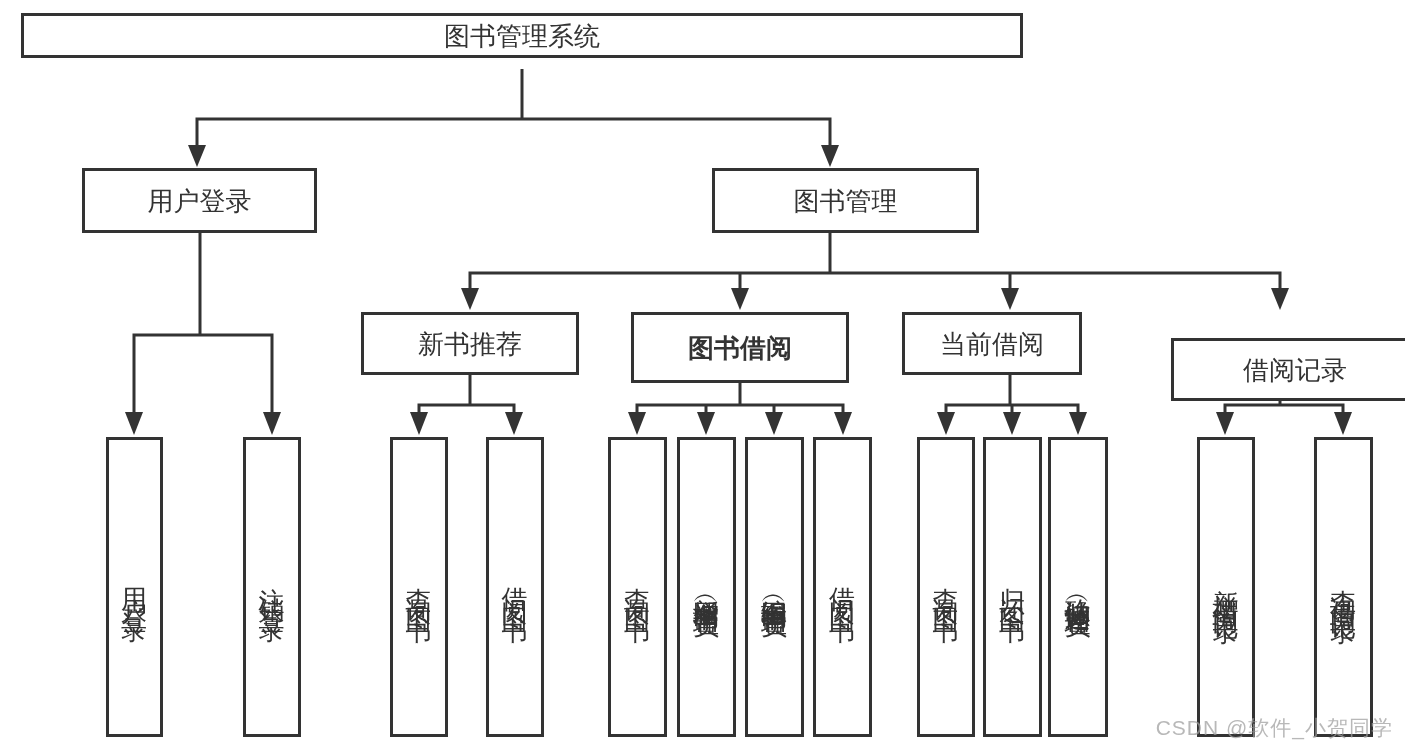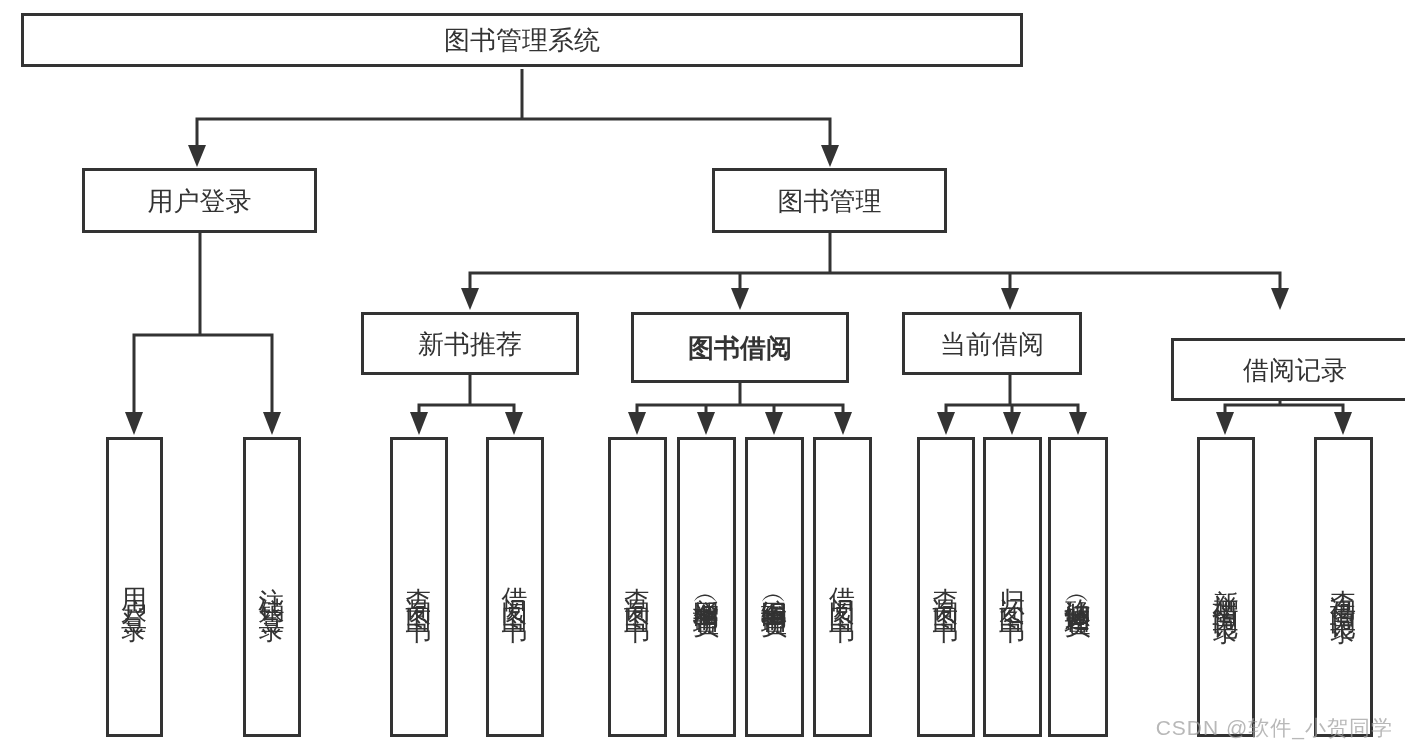--- a/index.html
+++ b/index.html
@@ -105,28 +105,28 @@
       <polygon points="765,412 783,412 774,435"></polygon>
       <polygon points="834,412 852,412 843,435"></polygon>
       <polygon points="937,412 955,412 946,435"></polygon>
       <polygon points="1003,412 1021,412 1012,435"></polygon>
       <polygon points="1069,412 1087,412 1078,435"></polygon>
       <polygon points="1216,412 1234,412 1225,435"></polygon>
       <polygon points="1334,412 1352,412 1343,435"></polygon>
     </g>
   </svg>
 
-  <div class="box box-h" style="left:21px; top:13px; width:1002px; height:54px;">
+  <div class="box box-h" style="left:21px; top:13px; width:1002px; height:45px;">
     <span>图书管理系统</span>
   </div>
 
   <div class="box box-h" style="left:82px; top:168px; width:235px; height:65px;">
     <span>用户登录</span>
   </div>
-  <div class="box box-h" style="left:712px; top:168px; width:235px; height:65px;">
+  <div class="box box-h" style="left:712px; top:168px; width:267px; height:65px;">
     <span>图书管理</span>
   </div>
 
   <div class="box box-h" style="left:361px; top:312px; width:218px; height:63px;">
     <span>新书推荐</span>
   </div>
   <div class="box box-h" style="left:631px; top:312px; width:218px; height:71px;font-weight:bold;">
     <span>图书借阅</span>
   </div>
   <div class="box box-h" style="left:902px; top:312px; width:180px; height:63px;">

